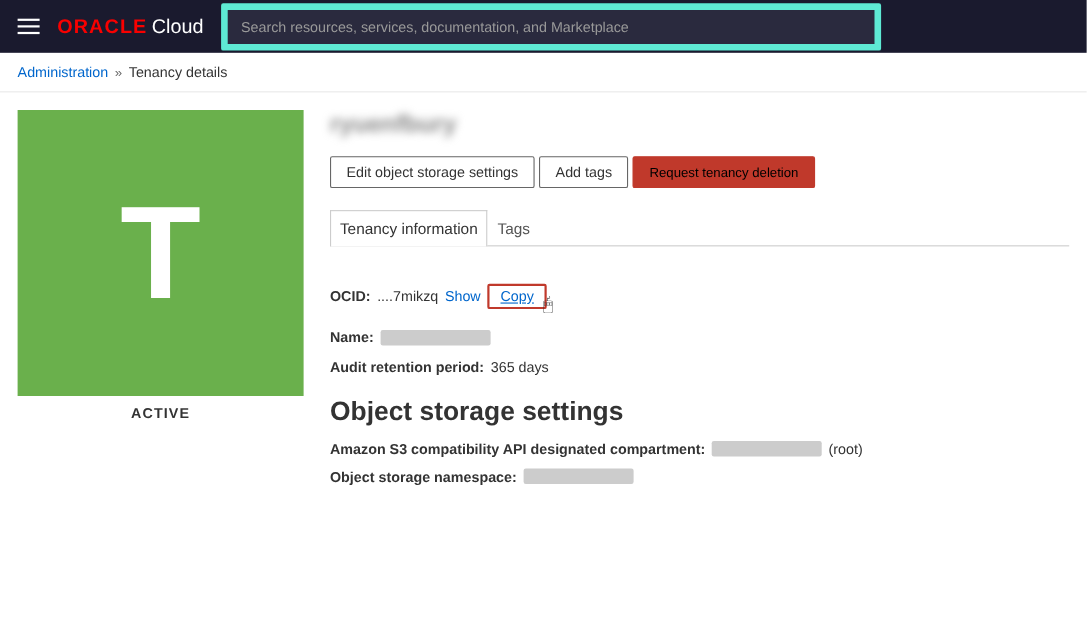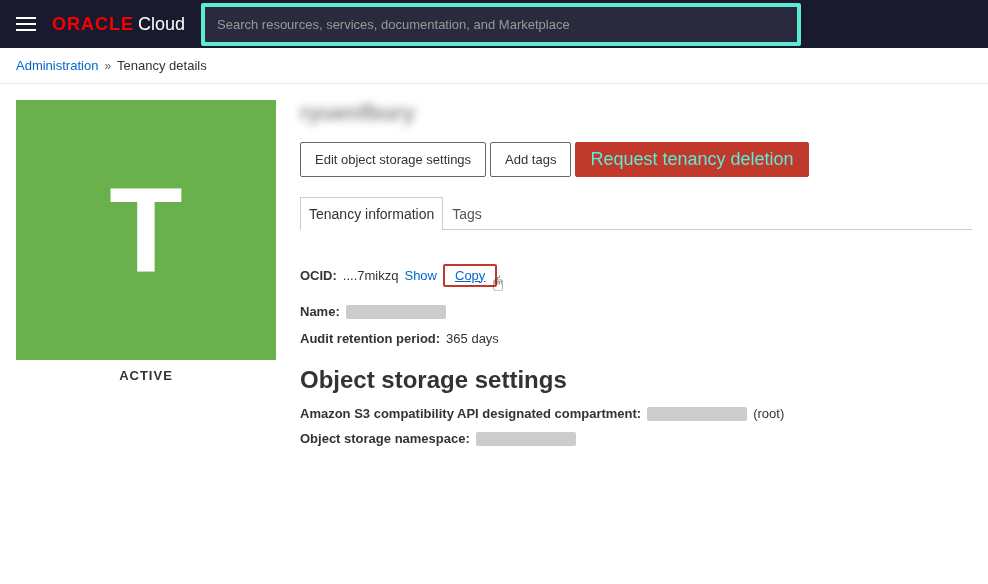--- a/index.html
+++ b/index.html
@@ -42,21 +42,21 @@
     .logo-cloud {
       color: #fff;
       font-size: 18px;
       font-weight: 300;
       text-align: right;
     }
     .topnav-search {
       flex: 1;
       max-width: 600px;
       height: 43px;
-      border: 4px solid #5eead4;
+      border: 6px solid #5eead4;
       background: #2a2a3e;
       color: #ccc;
       padding: 0 12px;
       font-size: 13px;
       border-radius: 2px;
       outline: none;
     }
     .topnav-search::placeholder { color: #999; }
 
     
@@ -137,22 +137,22 @@
       background: #fff;
       color: #333;
       font-size: 13px;
       cursor: pointer;
       border-radius: 2px;
     }
     .btn-danger {
       padding: 6px 14px;
       border: 1px solid #c0392b;
       background: #c0392b;
-      color: #5eead4;
-      font-size: 18px;
+      color: #000000;
+      font-size: 12px;
       cursor: pointer;
       border-radius: 2px;
     }
 
     
     .tabs {
       display: flex;
       border-bottom: 1px solid #ccc;
       margin-bottom: 20px;
     }
@@ -224,21 +224,20 @@
 
     .section-title {
       font-size: 24px;
       font-weight: 600;
       color: #333;
       margin: 20px 0 12px 0;
     }
 
     .storage-field-row {
       display: flex;
-      align-items: center;
       margin-bottom: 10px;
       gap: 6px;
     }
     .storage-field-label {
       font-weight: 700;
       font-size: 13px;
       color: #333;
     }
     .storage-field-value-blurred {
       display: inline-block;

